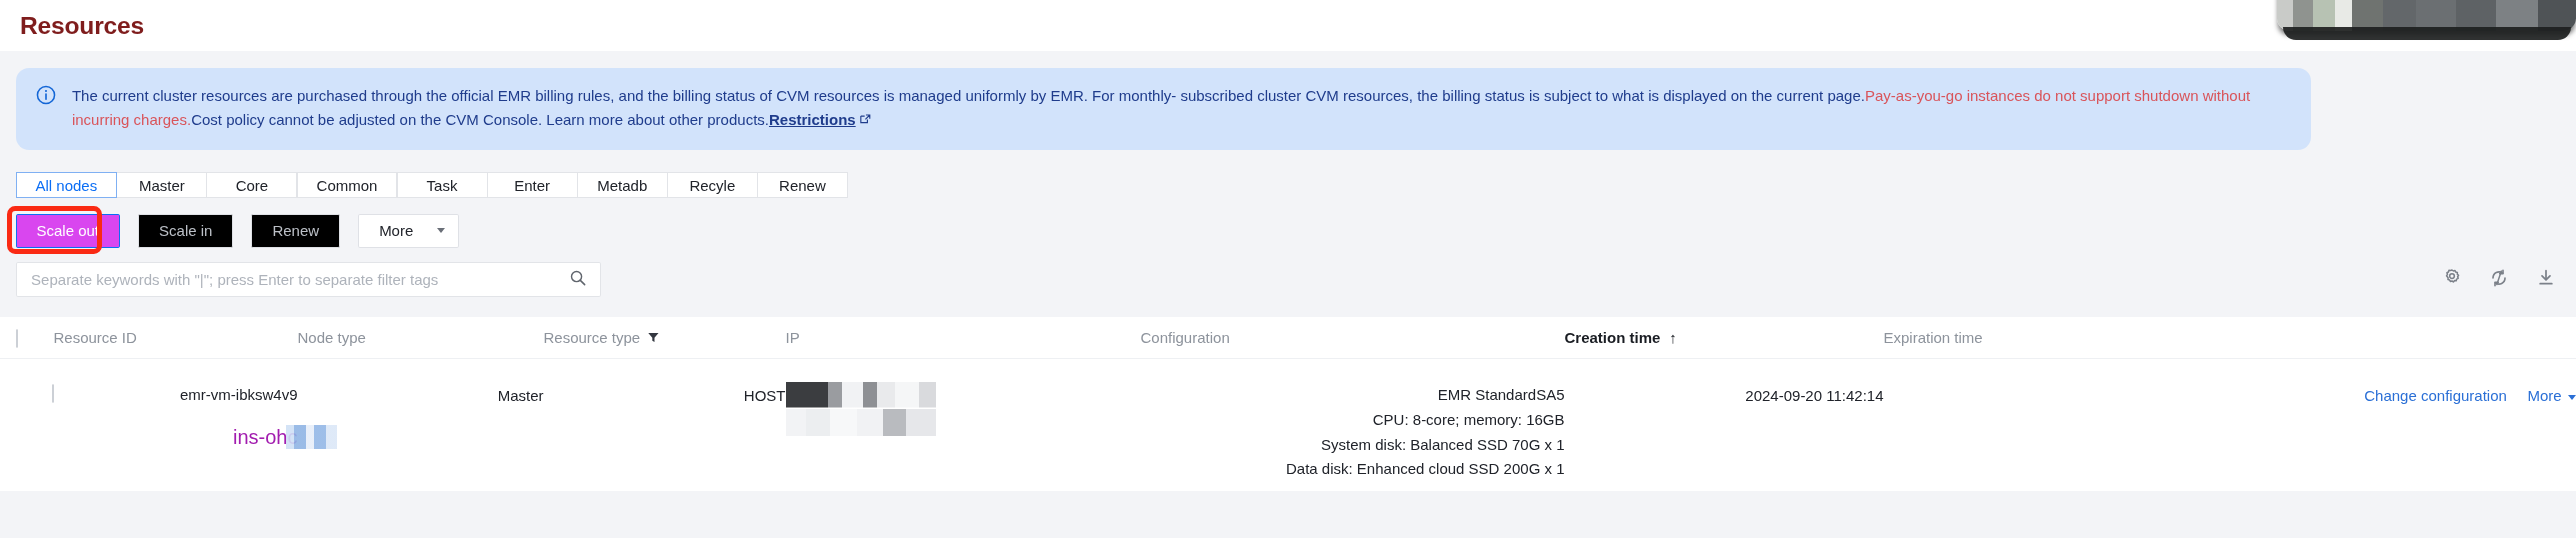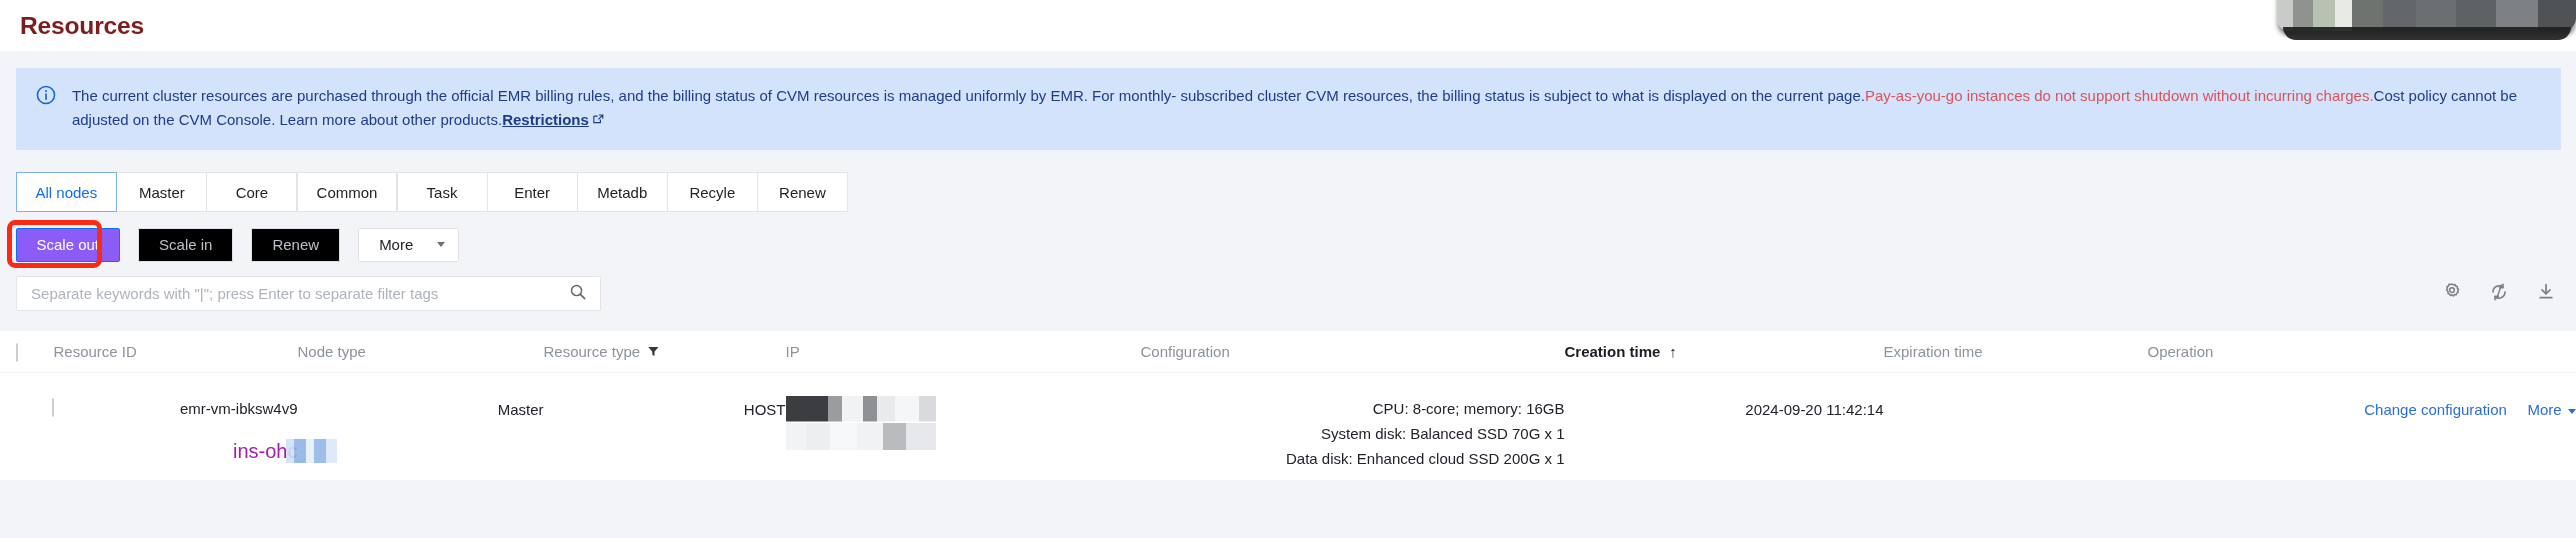--- a/index.html
+++ b/index.html
@@ -55,25 +55,25 @@
     height: 12.8px;
     background: #1d1f20;
     border-radius: 0 0 18px 18px;
     opacity: .92;
   }
 
   
   .banner-wrap { padding: 17.3px 15.5px 0 15.5px; }
   .alert {
     background: #d2e3fb;
-    border-radius: 1px;
+    border-radius: 13px;
     display: flex;
     align-items: flex-start;
     padding: 15.5px 18px 16.4px 20px;
-    width: 2545px;
+    width: 2295px;
   }
   .alert-icon { flex: 0 0 auto; margin-top: 0.9px; margin-right: 16.4px; }
   .alert-body {
     font-size: 15px;
     line-height: 24.6px;
     color: #1f3c8c;
   }
   .alert-body .warn { color: #d9545a; }
   .alert-link {
     color: #1f3c8c;
@@ -82,21 +82,21 @@
     cursor: pointer;
   }
   .ext-ico { display: inline-block; vertical-align: -0.9px; margin-left: 3.6px; }
 
   
   .tabs {
     display: flex;
     padding: 22px 0 0 15.5px;
   }
   .tab {
-    height: 40px;
+    height: 26px;
     min-width: 91px;
     padding: 10px 19px;
     background: #ffffff;
     border: 0.9px solid #e2e4e8;
     margin-left: -0.9px;
     display: flex;
     align-items: center;
     justify-content: center;
     font-size: 15px;
     color: #20232a;
@@ -125,21 +125,21 @@
     justify-content: center;
     font-size: 15px;
     border-radius: 1.8px;
     border: 0.9px solid #dfe1e6;
     background: #ffffff;
     color: #20232a;
     cursor: pointer;
     margin-right: 18px;
   }
   .btn.primary {
-    background: #8b5cf6;
+    background: #d946ef;
     border-color: #0b6ef5;
     color: #ffffff;
     min-width: 78px;
   }
   .btn.disabled {
     color: #bcc0c7;
     cursor: default;
     background: #000000;
   }
   .btn.dropdown { padding-right: 12.8px; min-width: 100px; justify-content: space-between; }
@@ -378,41 +378,41 @@
       <span>Resource type</span><span class="filter-ico"><svg width="12.8" height="12.8" viewBox="0 0 14 14">
             <path d="M1.4 2.2h11.2L8.2 7.4v4.6L5.8 10.6V7.4z" fill="#333740"></path>
           </svg></span>
     </div>
     <div class="th c-ip">IP</div>
     <div class="th c-conf">Configuration</div>
     <div class="th c-ctime sorted">
       <span>Creation time</span><span class="sort-arrow">↑</span>
     </div>
     <div class="th c-etime">Expiration time</div>
-    <div class="th c-op">Operation</div>
   </div>
 
   <div class="tbody">
     <div class="trow">
       <div class="td c-check">
         <span class="checkbox"></span>
       </div>
       <div class="td c-rid">
         <div class="rid-main">emr-vm-ibksw4v9</div>
         <div class="rid-sub">
           <span>ins-ohc</span>
           <span class="mask"></span>
         </div>
       </div>
       <div class="td c-node cell-line">Master</div>
       <div class="td c-rtype cell-line">HOST</div>
       <div class="td c-ip">
         <div class="ip-mask"></div>
       </div>
       <div class="td c-conf">
+        <div class="conf-line">EMR StandardSA5</div>
         <div class="conf-line">CPU: 8-core; memory: 16GB</div>
         <div class="conf-line">System disk: Balanced SSD 70G x 1</div>
         <div class="conf-line">Data disk: Enhanced cloud SSD 200G x 1</div>
       </div>
       <div class="td c-ctime cell-line">2024-09-20 11:42:14</div>
       <div class="td c-op cell-line">
         <span class="op-link">Change configuration</span>
         <span class="op-more"><span>More</span><span class="op-caret"></span></span>
       </div>
     </div>

